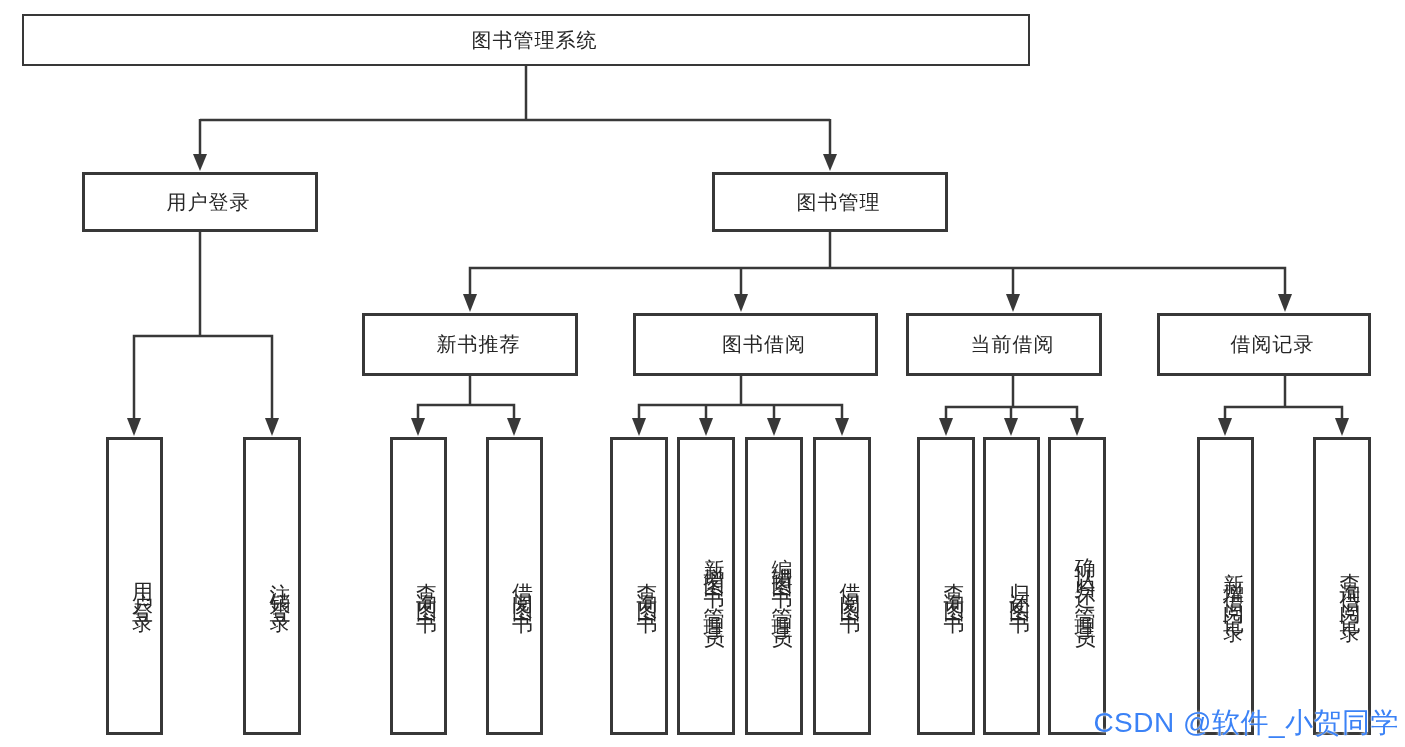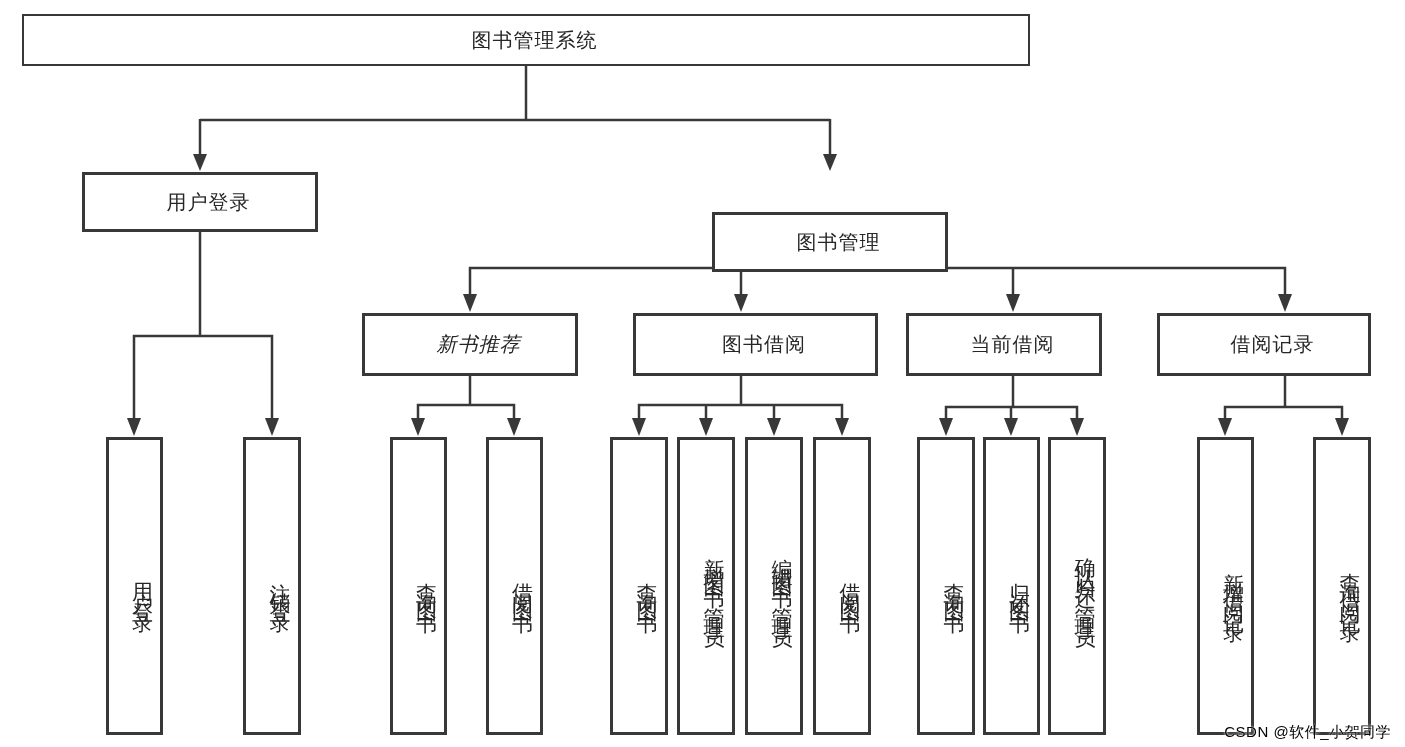--- a/index.html
+++ b/index.html
@@ -14,22 +14,22 @@
     display:flex; align-items:center; justify-content:center;padding-left:17px;
   }
   .root { border-width:2px; }
   .hnode { font-size:20px; letter-spacing:1px; white-space:nowrap; }
   .vnode {
     writing-mode:vertical-rl; font-size:21px; letter-spacing:10px;
     line-height:1; white-space:nowrap;
   }
   .vnode span { display:block; }
   .watermark {
-    position:absolute; right:14px; bottom:5px; z-index:10;
-    font-size:15px; color:#000000; letter-spacing:0.5px;
+    position:absolute; right:6px; bottom:5px; z-index:10;
+    font-size:28px; color:#3b82f6; letter-spacing:0.5px;
     text-shadow:0 0 3px #ffffff, 0 0 1px #ffffff;
   }
 </style>
 </head>
 <body>
 
 <div class="stage">
 
   <svg class="connectors" width="1405" height="747" viewBox="0 0 1405 747" fill="none" stroke="#383838" stroke-width="2.5">
 
@@ -81,25 +81,25 @@
     <polygon points="1342,436 1335,418 1349,418" fill="#383838" stroke="none"></polygon>
   </svg>
 
   <div class="node root hnode" style="left:22px; top:14px; width:1008px; height:52px;">
     <span>图书管理系统</span>
   </div>
 
   <div class="node hnode" style="left:82px; top:172px; width:236px; height:60px;">
     <span>用户登录</span>
   </div>
-  <div class="node hnode" style="left:712px; top:172px; width:236px; height:60px;margin-top:40px;">
+  <div class="node hnode" style="left:712px; top:172px; width:236px; height:60px;">
     <span>图书管理</span>
   </div>
 
-  <div class="node hnode" style="left:362px; top:313px; width:216px; height:63px;font-style:italic;">
+  <div class="node hnode" style="left:362px; top:313px; width:216px; height:63px;">
     <span>新书推荐</span>
   </div>
   <div class="node hnode" style="left:633px; top:313px; width:245px; height:63px;">
     <span>图书借阅</span>
   </div>
   <div class="node hnode" style="left:906px; top:313px; width:196px; height:63px;">
     <span>当前借阅</span>
   </div>
   <div class="node hnode" style="left:1157px; top:313px; width:214px; height:63px;">
     <span>借阅记录</span>

